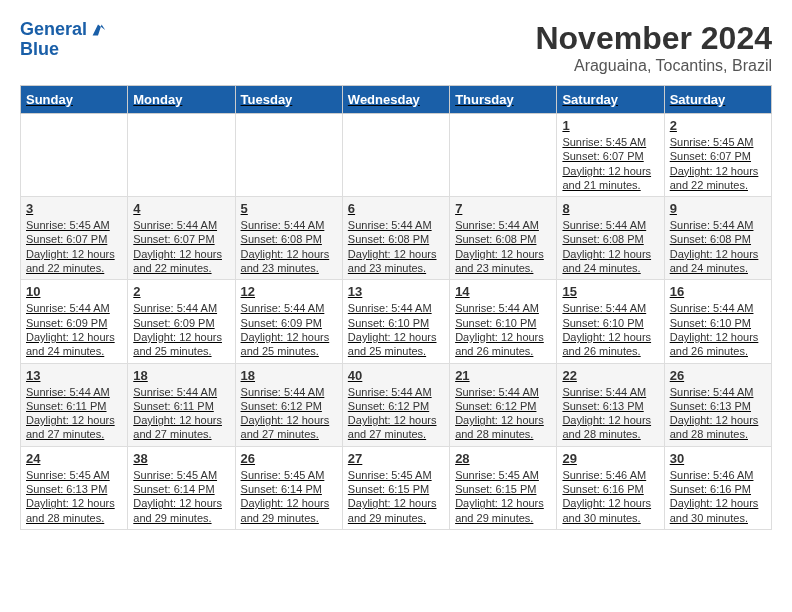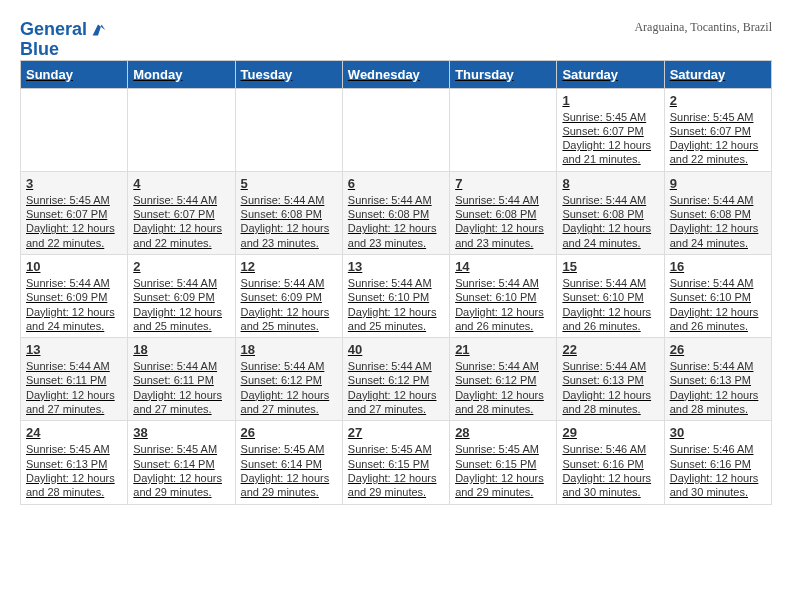--- a/index.html
+++ b/index.html
@@ -7,20 +7,21 @@
       font-family: Arial, sans-serif;
       background: #fff;
       width: 792px;
       min-height: 612px;
       padding: 20px;
     }
     .header {
       display: flex;
       justify-content: space-between;
       align-items: flex-start;
+      margin-bottom: 10px;
     }
     .logo {
       display: flex;
       align-items: center;
     }
     .logo-text {
       font-size: 18px;
       font-weight: bold;
       color: #333;
       line-height: 1.1;
@@ -35,23 +36,22 @@
     }
     .title-block {
       text-align: right;
     }
     .month-title {
       font-size: 32px;
       font-weight: bold;
       color: #333;
     }
     .subtitle {
-      font-size: 12px;
+      font-size: 16px;
       color: #555;
-      font-family: Liberation Serif, serif;
     }
     table {
       width: 100%;
       border-collapse: collapse;
       table-layout: fixed;
       text-decoration: underline;
     }
     thead th {
       background-color: #1a5fa8;
       color: #fff;
@@ -94,20 +94,21 @@
           <span>General</span>
         </span>
         <svg class="logo-icon" viewBox="0 0 20 20" xmlns="http://www.w3.org/2000/svg">
           <polygon points="4,16 10,4 18,10 14,4 10,16" fill="#1a5fa8"></polygon>
         </svg>
       </div>
       <div class="logo-text" style="color:#1a5fa8;font-size:18px;font-weight:bold;">Blue</div>
     </div>
   </div>
   <div class="title-block">
+    <div class="month-title">November 2024</div>
     <div class="subtitle">Araguaina, Tocantins, Brazil</div>
   </div>
 </div>
 
 <table>
   <thead>
     <tr>
     <th>Sunday</th>
         <th>Monday</th>
         <th>Tuesday</th>

